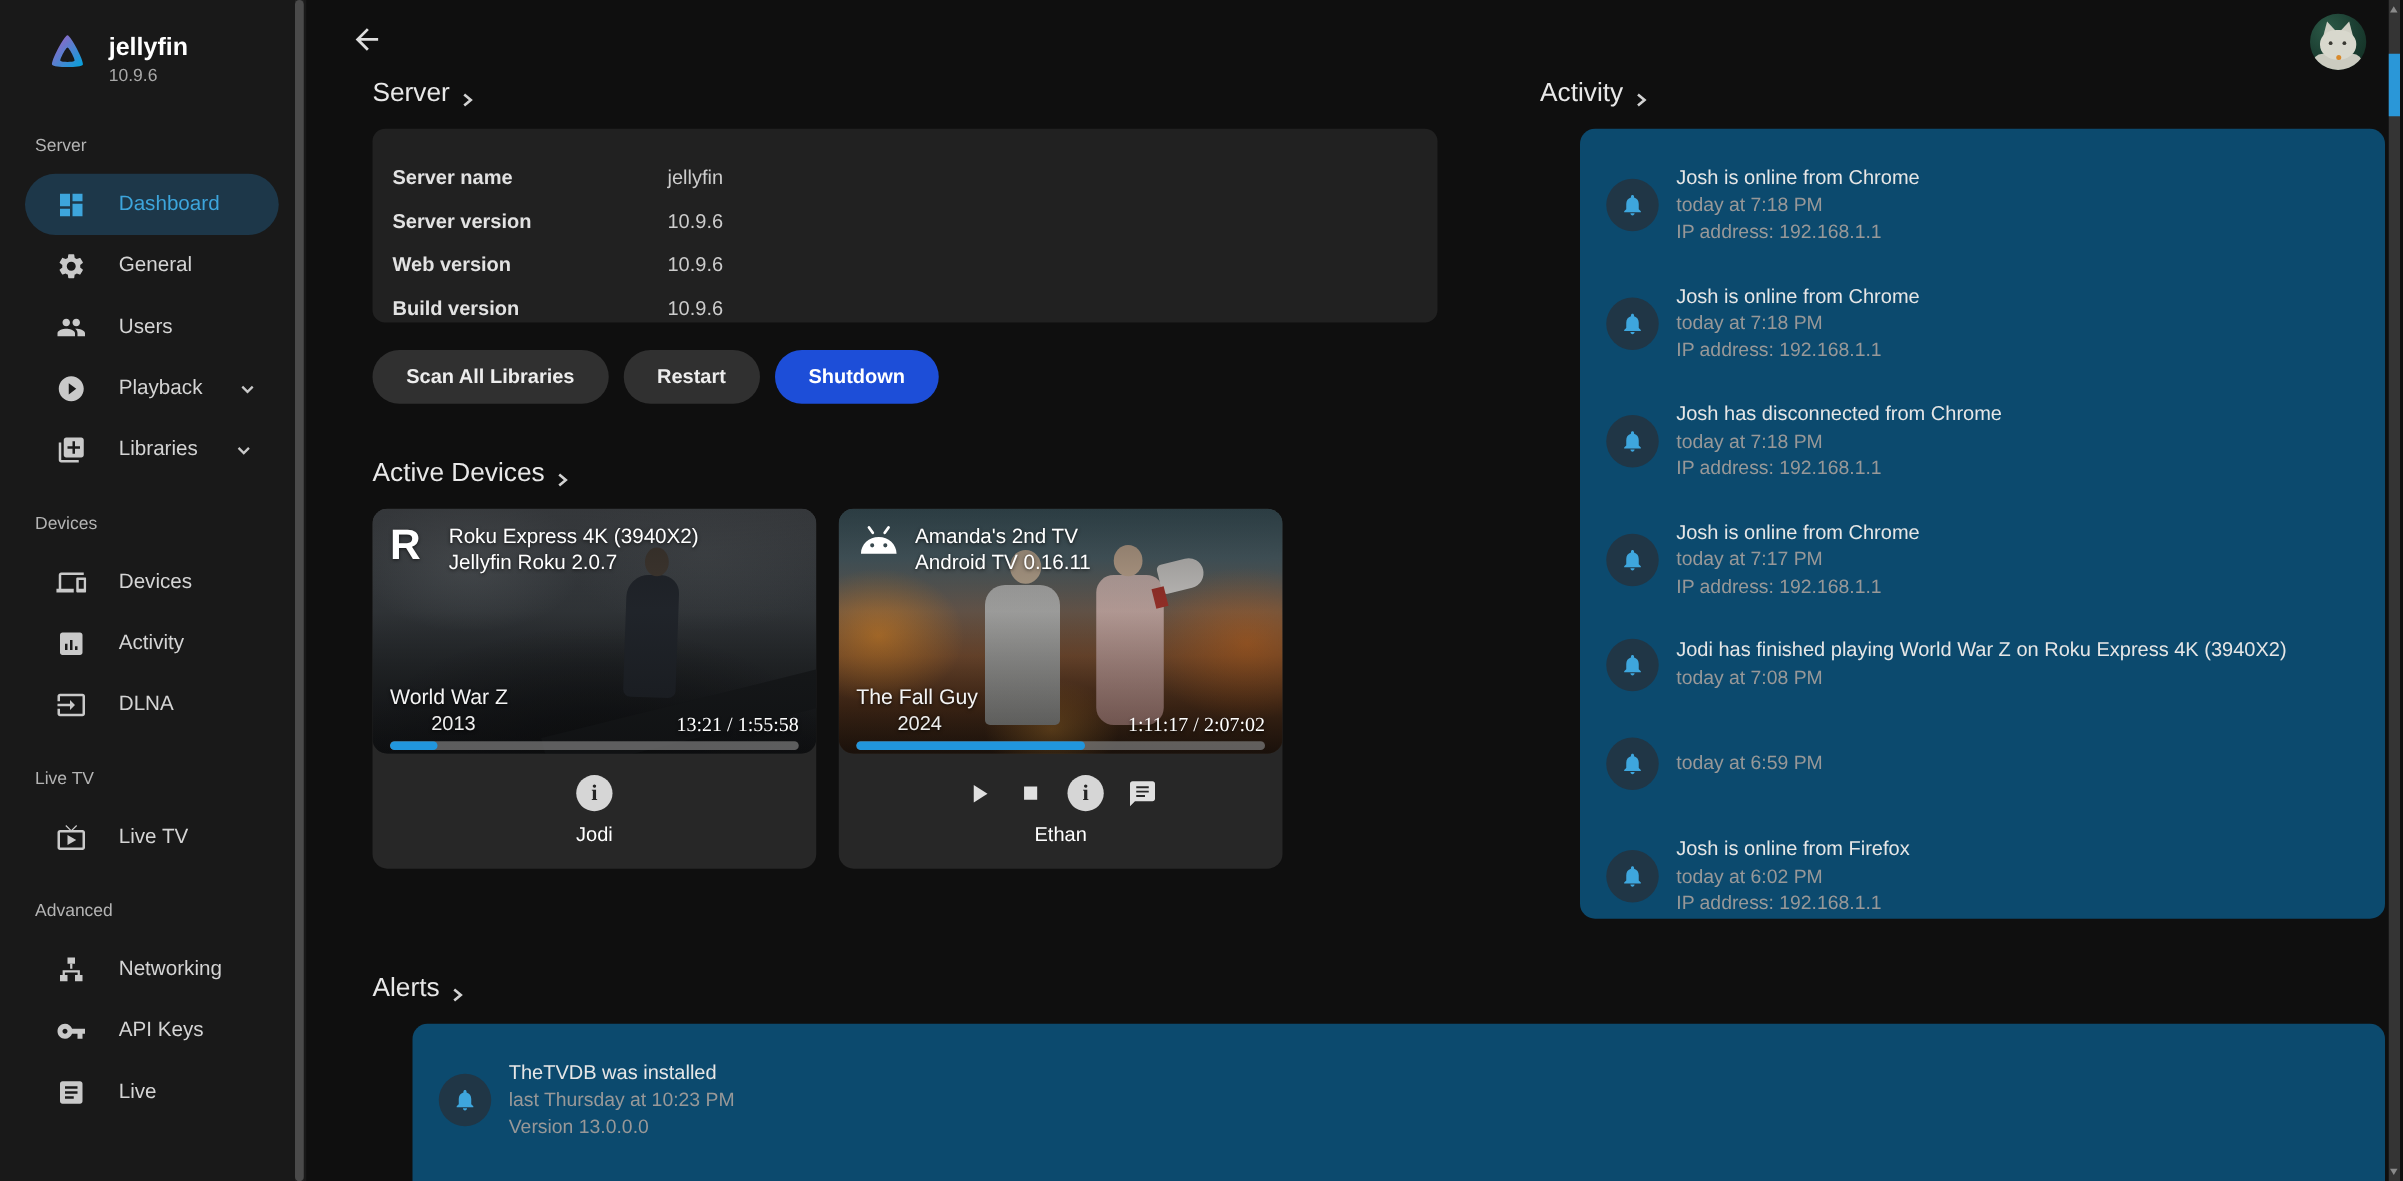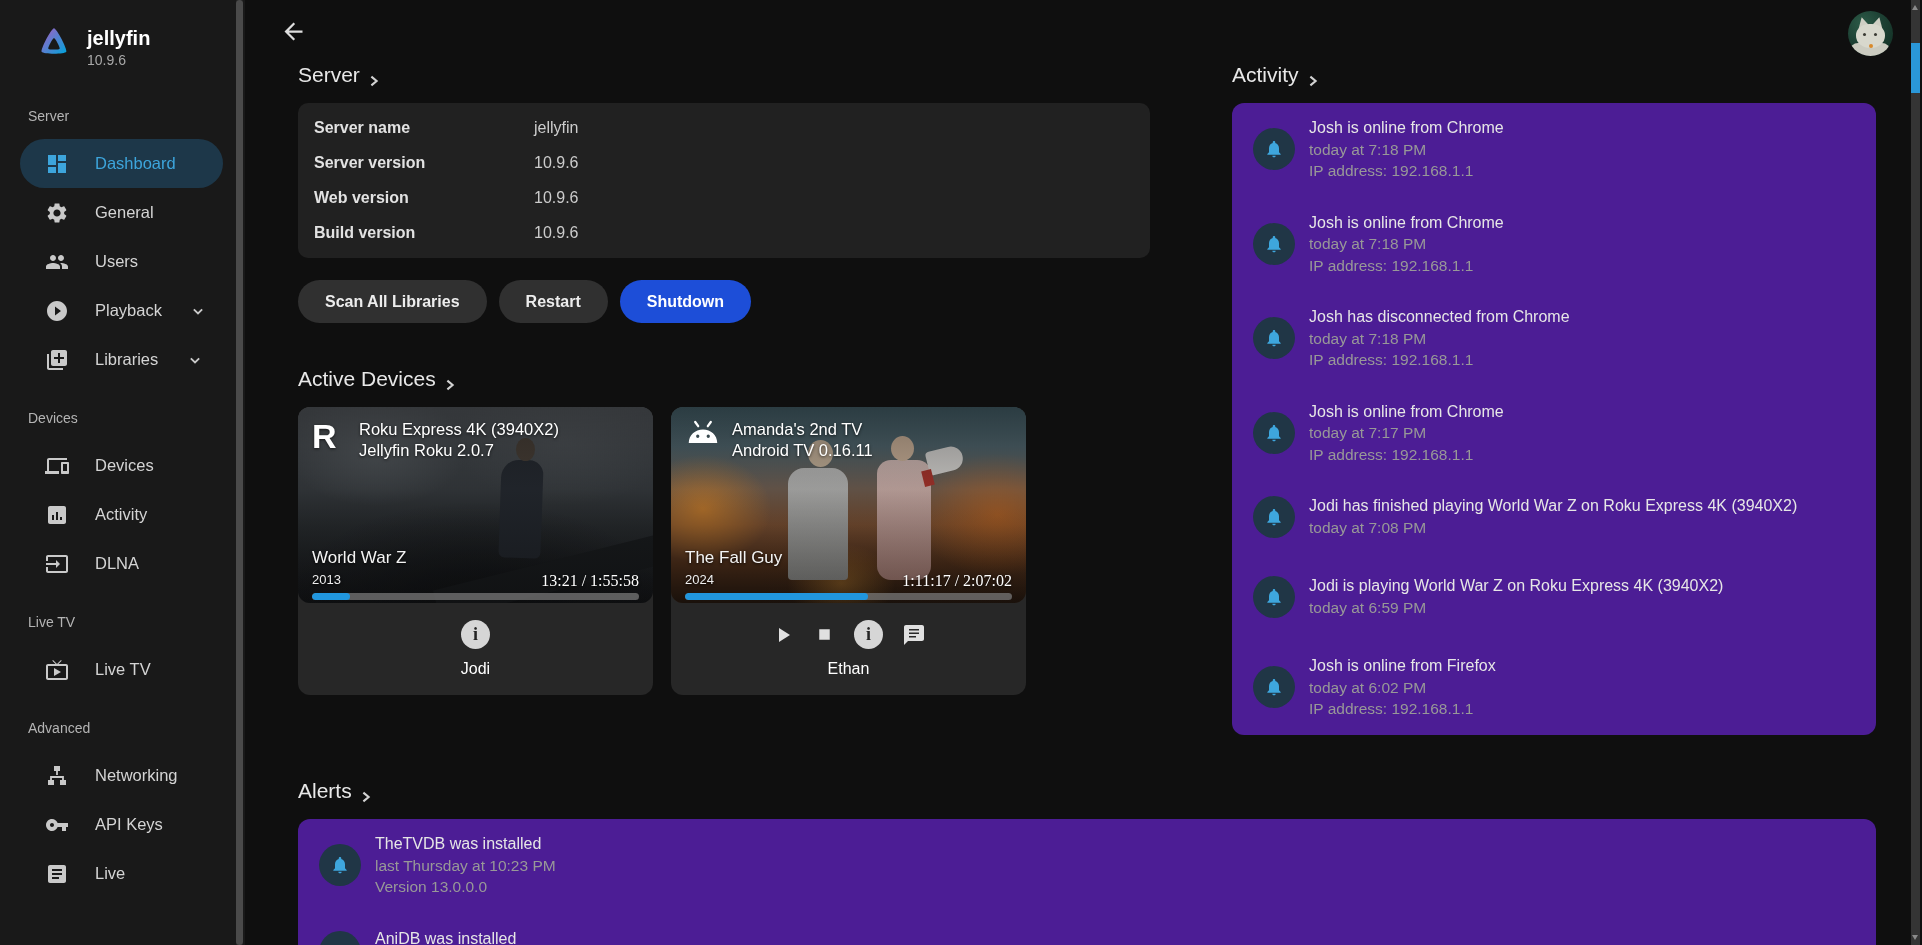--- a/index.html
+++ b/index.html
@@ -44,21 +44,21 @@
   .cat-collar { position:absolute; left:21px; top:33px; width:4px; height:4px; border-radius:50%; background:#d98a2b; }
 
   
   .h-section { position:absolute; font-size:21px; font-weight:500; color:#e8e8e8;
     display:flex; align-items:center; gap:7px; cursor:pointer; }
   .h-section .chev { width:14px; height:14px; color:#d2d2d2; margin-top:2px; }
   .h-section .chev svg { width:14px; height:14px; fill:none; stroke:currentColor; stroke-width:2.4; }
 
   
   .server-card { position:absolute; left:298px; top:103px; width:852px; height:155px;
-    background:#212121; border-radius:10px; padding:7px 16px 0 16px; }
+    background:#212121; border-radius:10px; padding:22px 16px 0 16px; }
   .srv-row { display:flex; height:35px; align-items:center; font-size:16px; }
   .srv-label { width:220px; font-weight:700; color:#e2e2e2; }
   .srv-value { color:#cccccc; }
 
   .btn-row { position:absolute; left:298px; top:280px; display:flex; gap:12px; }
   .btn { height:43px; border:none; border-radius:100px; background:#303030; color:#ededed;
     font-family:"Liberation Sans", sans-serif; font-size:16px; font-weight:700; padding:0 27px; cursor:pointer; }
   .btn.danger { background:#1d4ed8; color:#ffffff; }
 
   
@@ -85,37 +85,37 @@
   .fg-megaphone { position:absolute; left:72%; top:21%; width:36px; height:24px; background:#eceae6; border-radius:4px 12px 12px 4px; transform:rotate(-14deg); }
   .fg-mega-handle { position:absolute; left:71%; top:32%; width:10px; height:16px; background:#b8392f; transform:rotate(-14deg); }
   .media-overlay { position:absolute; inset:0; background:linear-gradient(180deg, rgba(10,10,12,.45), rgba(8,8,10,.22) 42%, rgba(5,5,6,.5)); }
   .media-head { position:absolute; left:14px; top:12px; display:flex; gap:13px; align-items:flex-start; }
   .platform-badge { color:#fff; font-size:34px; font-weight:700; line-height:34px; width:34px;
     text-shadow:0 1px 3px rgba(0,0,0,.6); }
   .platform-badge svg { width:36px; height:30px; }
   .dev-name, .dev-client { font-size:16.5px; line-height:21px; color:#ffffff; text-shadow:0 1px 3px rgba(0,0,0,.7); }
   .media-info { position:absolute; left:14px; bottom:13px; }
   .media-title { font-size:17px; line-height:22px; color:#f4f4f4; text-shadow:0 1px 3px rgba(0,0,0,.8); }
-  .media-year { font-size:13px; line-height:21px; color:#eeeeee; text-shadow:0 1px 3px rgba(0,0,0,.8); }
+  .media-year { font-size:16px; line-height:21px; color:#eeeeee; text-shadow:0 1px 3px rgba(0,0,0,.8);margin-left:33px; }
   .media-time { position:absolute; right:14px; bottom:13px; font-size:16px; color:#ffffff; text-shadow:0 1px 3px rgba(0,0,0,.8);font-family:Liberation Serif, serif; }
   .progress-track { position:absolute; left:14px; right:14px; bottom:3px; height:7px;
     background:rgba(120,120,120,0.75); border-radius:4px; overflow:hidden; }
   .progress-fill { height:7px; background:#2196dd; border-radius:4px; }
   .device-footer { position:absolute; left:0; top:196px; width:355px; height:92px;
     display:flex; flex-direction:column; align-items:center; padding-top:17px; }
   .footer-icons { display:flex; align-items:center; gap:19px; height:29px; }
   .icon-btn { color:#e0e0e0; cursor:pointer; display:flex; align-items:center; }
   .icon-btn svg { fill:currentColor; }
   .info-circle { width:29px; height:29px; border-radius:50%; background:#d6d6d6; color:#242424;
     font-family:"Liberation Serif", serif; font-weight:700; font-size:18px; display:flex;
     align-items:center; justify-content:center; cursor:pointer; }
   .footer-user { margin-top:11px; font-size:16px; color:#ffffff; }
 
   
-  .feed-card { position:absolute; background:#4c1d95; border-radius:12px; padding:14px 20px 10px 21px; }
+  .feed-card { position:absolute; background:#0c4a6e; border-radius:12px; padding:29px 20px 10px 21px;margin-left:32px; }
   .feed-entry { display:flex; align-items:center; gap:14px; margin-bottom:30px; }
   .feed-entry.two-line { margin-bottom:37px; }
   .feed-entry.cut { align-items:flex-start; margin-bottom:0; }
   .feed-bell { width:42px; height:42px; flex:0 0 42px; border-radius:50%; background:#203646;
     display:flex; align-items:center; justify-content:center; }
   .feed-bell svg { width:20px; height:20px; fill:#3ea6dd; }
   .feed-title { font-size:16px; line-height:21.5px; color:#e6e6e6; font-weight:500; }
   .feed-sub { font-size:15.5px; line-height:21.5px; color:#989898; }
 
   
@@ -470,21 +470,20 @@
       <div class="feed-sub">today at 7:08 PM</div>
     </div>
   </div>
   <div class="feed-entry two-line">
     <span class="feed-bell">
         <svg viewBox="0 0 24 24">
           <path d="M12 22c1.1 0 2-.9 2-2h-4c0 1.1.89 2 2 2zm6-6v-5c0-3.07-1.64-5.64-4.5-6.32V4c0-.83-.67-1.5-1.5-1.5s-1.5.67-1.5 1.5v.68C7.63 5.36 6 7.92 6 11v5l-2 2v1h16v-1l-2-2z"></path>
         </svg>
       </span>
     <div>
-      <div class="feed-title">Jodi is playing World War Z on Roku Express 4K (3940X2)</div>
       <div class="feed-sub">today at 6:59 PM</div>
     </div>
   </div>
   <div class="feed-entry">
     <span class="feed-bell">
         <svg viewBox="0 0 24 24">
           <path d="M12 22c1.1 0 2-.9 2-2h-4c0 1.1.89 2 2 2zm6-6v-5c0-3.07-1.64-5.64-4.5-6.32V4c0-.83-.67-1.5-1.5-1.5s-1.5.67-1.5 1.5v.68C7.63 5.36 6 7.92 6 11v5l-2 2v1h16v-1l-2-2z"></path>
         </svg>
       </span>
     <div>

